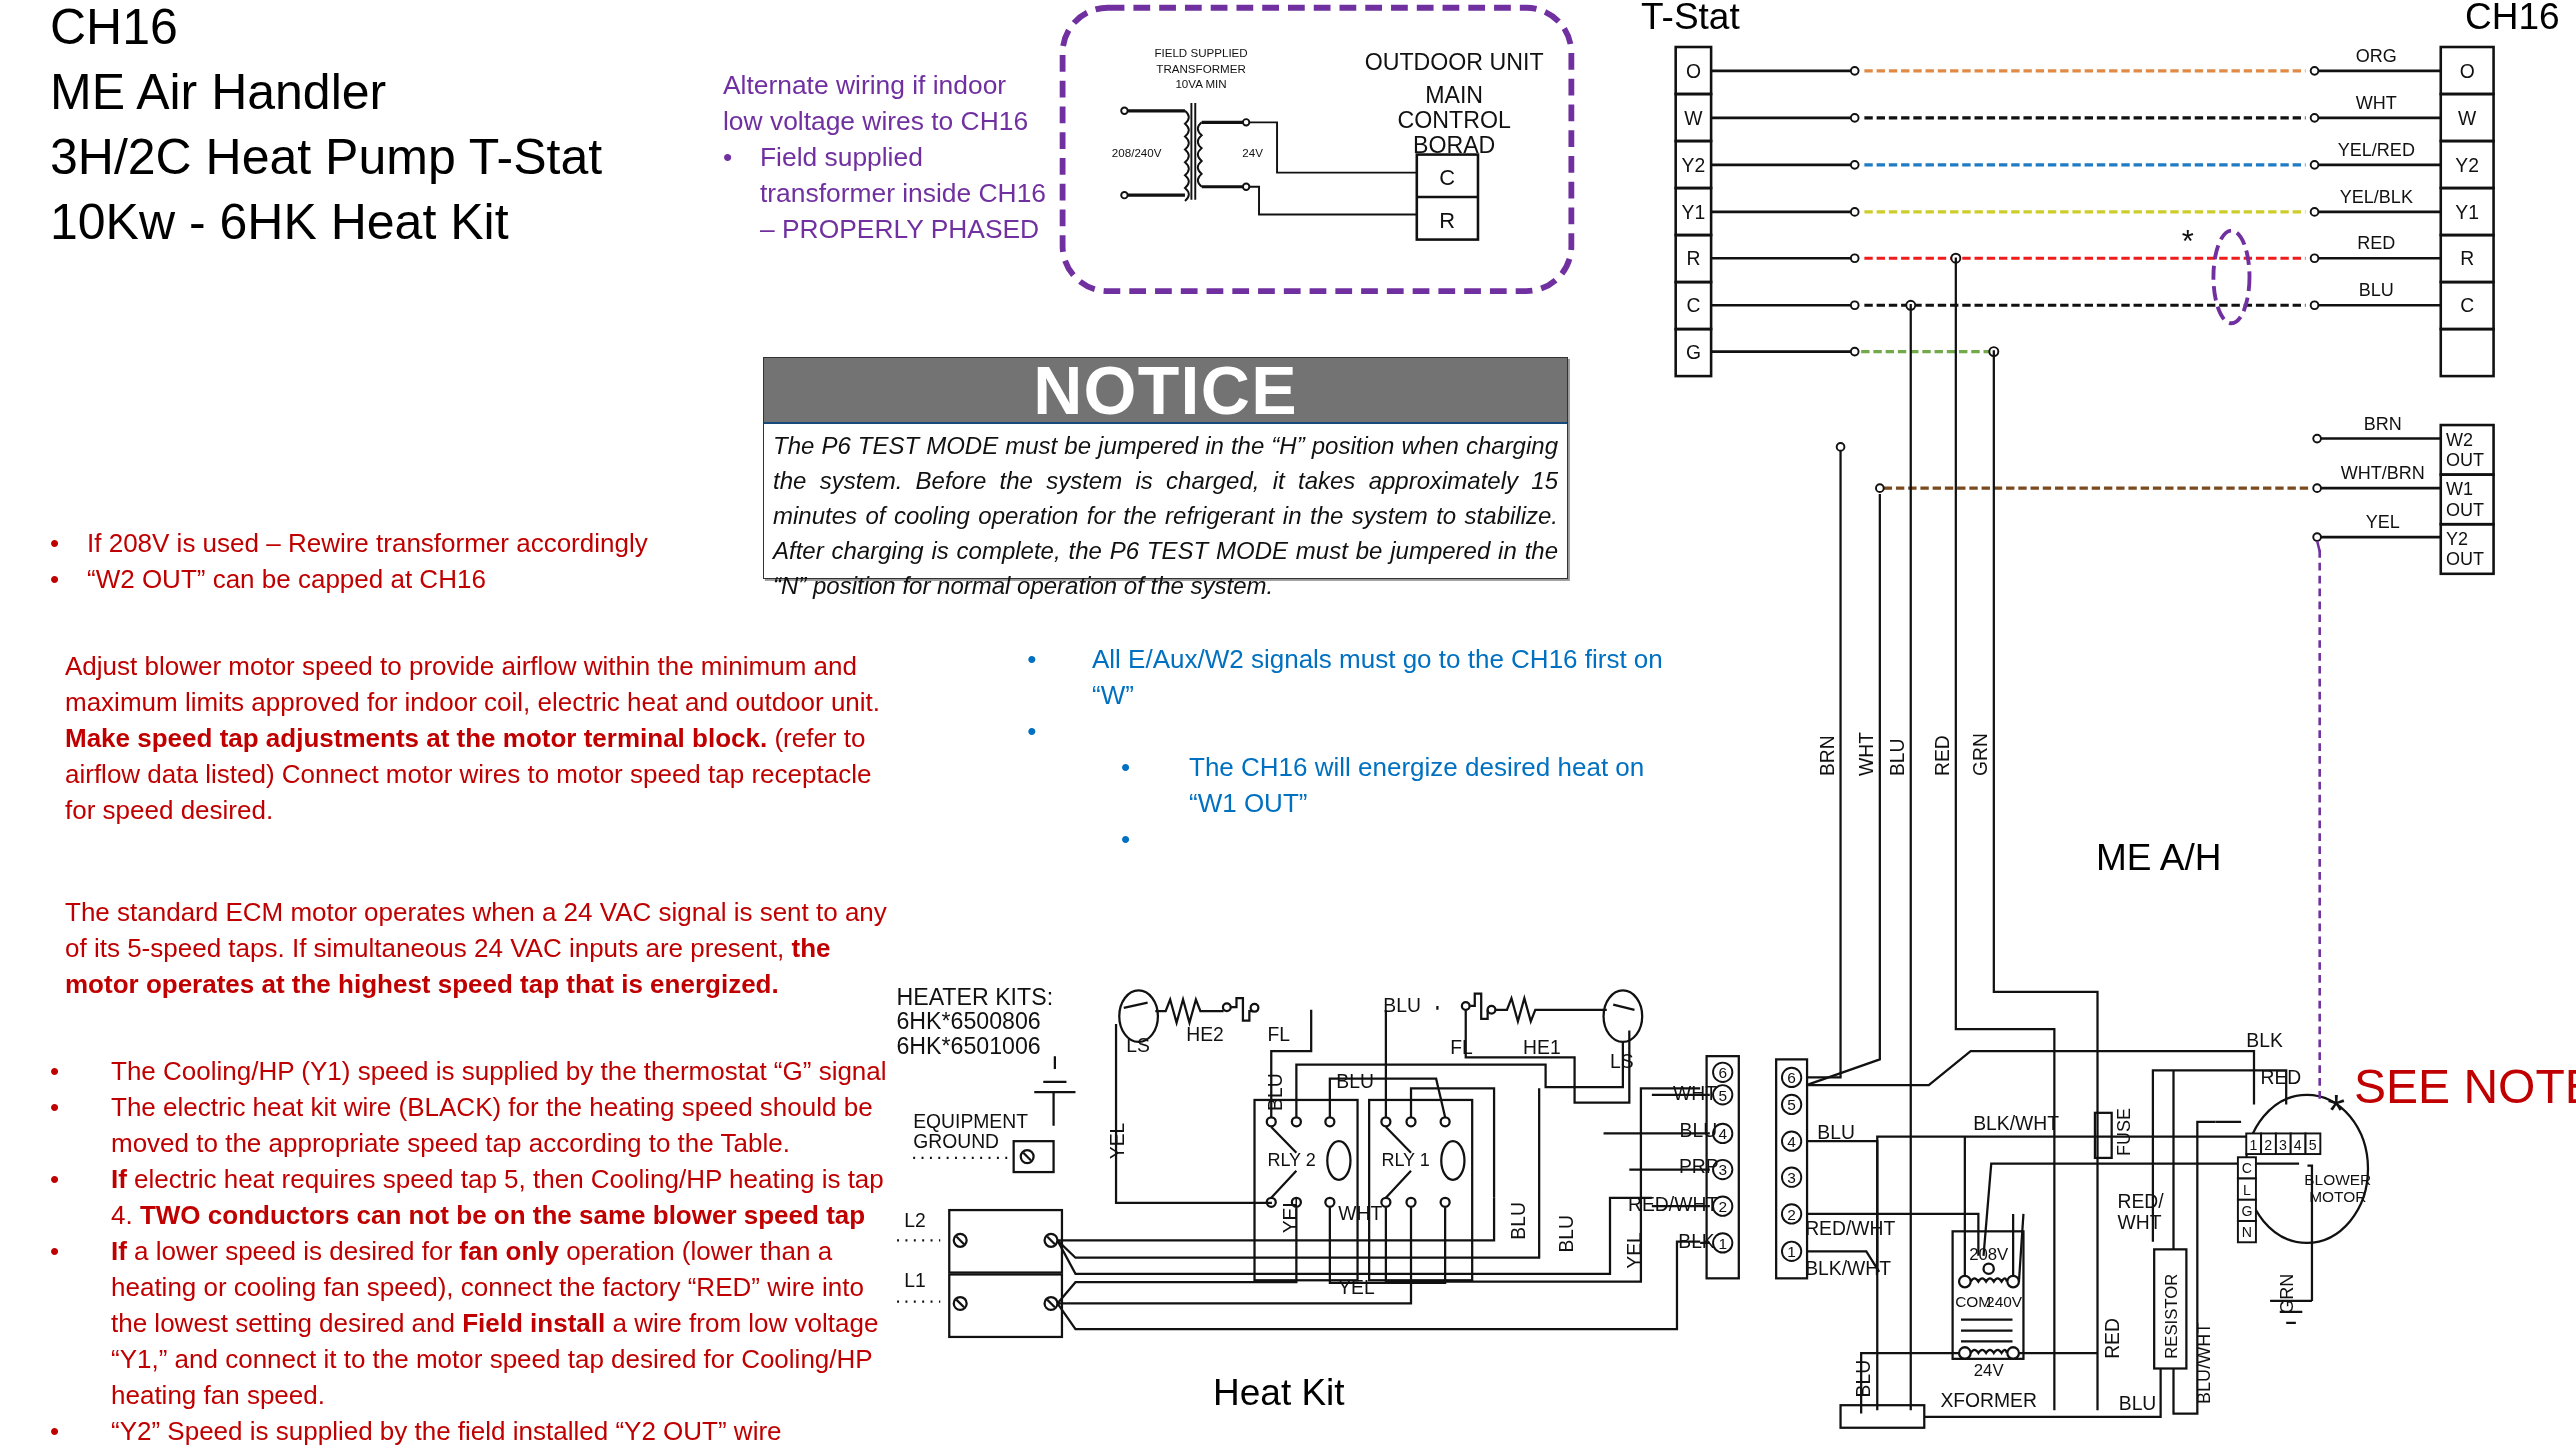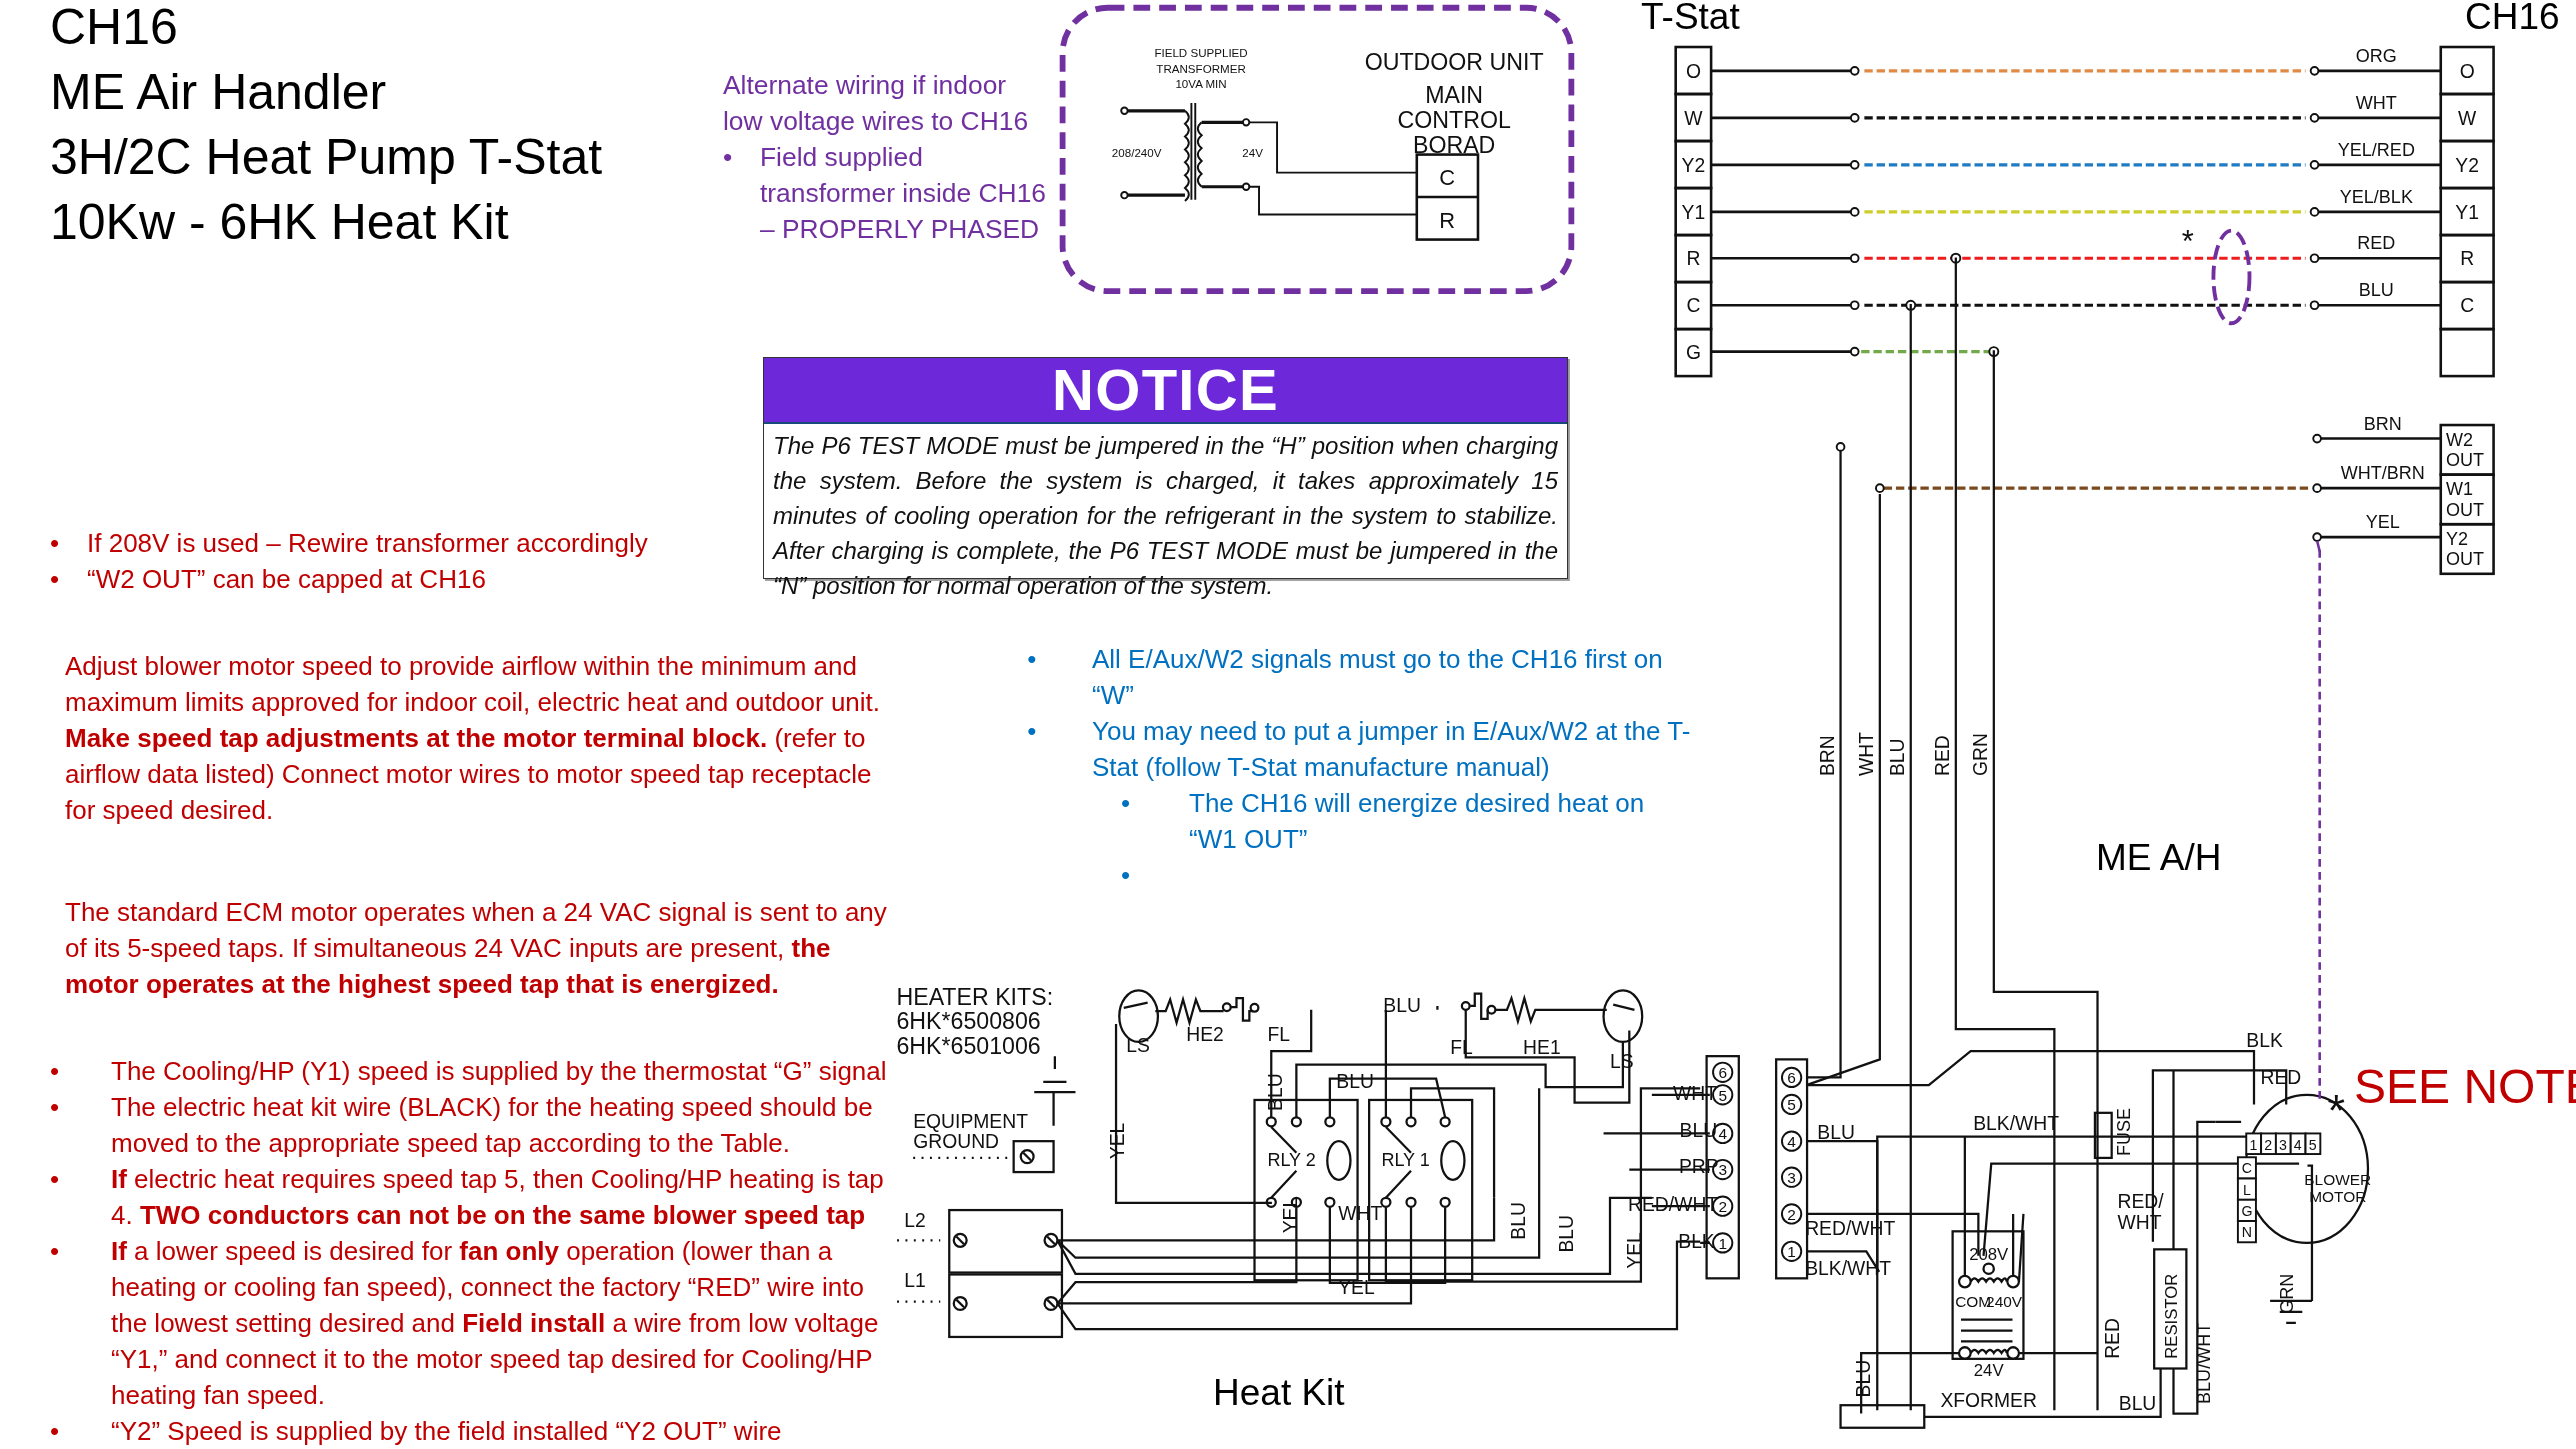--- a/index.html
+++ b/index.html
@@ -17,21 +17,21 @@
   .red-notes .b1 .dot { width:37px; flex:none; }
   .red-notes .b2 { display:flex; }
   .red-notes .b2 .dot { width:61px; flex:none; }
   .blue-notes { position:absolute; left:1024px; top:641px; width:670px; font-size:26px; line-height:36px; color:#0070C0; }
   .blue-notes .b1 { display:flex; }
   .blue-notes .b1 .dot { width:68px; flex:none; padding-left:3.2px; box-sizing:border-box; }
   .blue-notes .b2 { display:flex; padding-left:97px; }
   .blue-notes .b2 .dot { width:68px; flex:none; }
   b { font-weight:bold; }
   .notice { position:absolute; left:763px; top:357px; width:805px; height:222px; border:1.9px solid #333; box-sizing:border-box; background:#fff; box-shadow:1.9px 1.9px 0 #999; }
-  .notice .hdr { background:#6d28d9; height:64px; border-bottom:2.6px solid #174a7a; color:#fff; font-weight:bold; font-size:58px; text-align:center; line-height:64px; letter-spacing:1.3px; }
+  .notice .hdr { background:#737373; height:64px; border-bottom:2.6px solid #174a7a; color:#fff; font-weight:bold; font-size:68px; text-align:center; line-height:64px; letter-spacing:1.3px; }
   .notice .body { padding:3.9px 9px 0 9px; font-style:italic; font-size:24px; line-height:35px; color:#111; text-align:justify; }
   .label-big { position:absolute; font-size:37px; color:#000; white-space:nowrap; }
   .see-notes { position:absolute; left:2354px; top:1059px; font-size:48px; color:#C00000; white-space:nowrap; }
   svg { position:absolute; left:0; top:0; }
   svg text { font-family:"Liberation Sans", sans-serif; fill:#111; }
 </style>
 </head>
 <body>
 
 <div class="title-block cal">
@@ -93,21 +93,20 @@
     </div>
 </div>
 
 <div class="blue-notes">
   <div class="b1">
       <span class="dot">•</span>
       <span>All E/Aux/W2 signals must go to the CH16 first on “W”</span>
     </div>
   <div class="b1">
       <span class="dot">•</span>
-      <span>You may need to put a jumper in E/Aux/W2 at the T-Stat (follow T-Stat manufacture manual)</span>
     </div>
   <div class="b2">
       <span class="dot">•</span>
       <span>The CH16 will energize desired heat on “W1 OUT”</span>
     </div>
   <div class="b2">
       <span class="dot">•</span>
     </div>
 </div>
 

